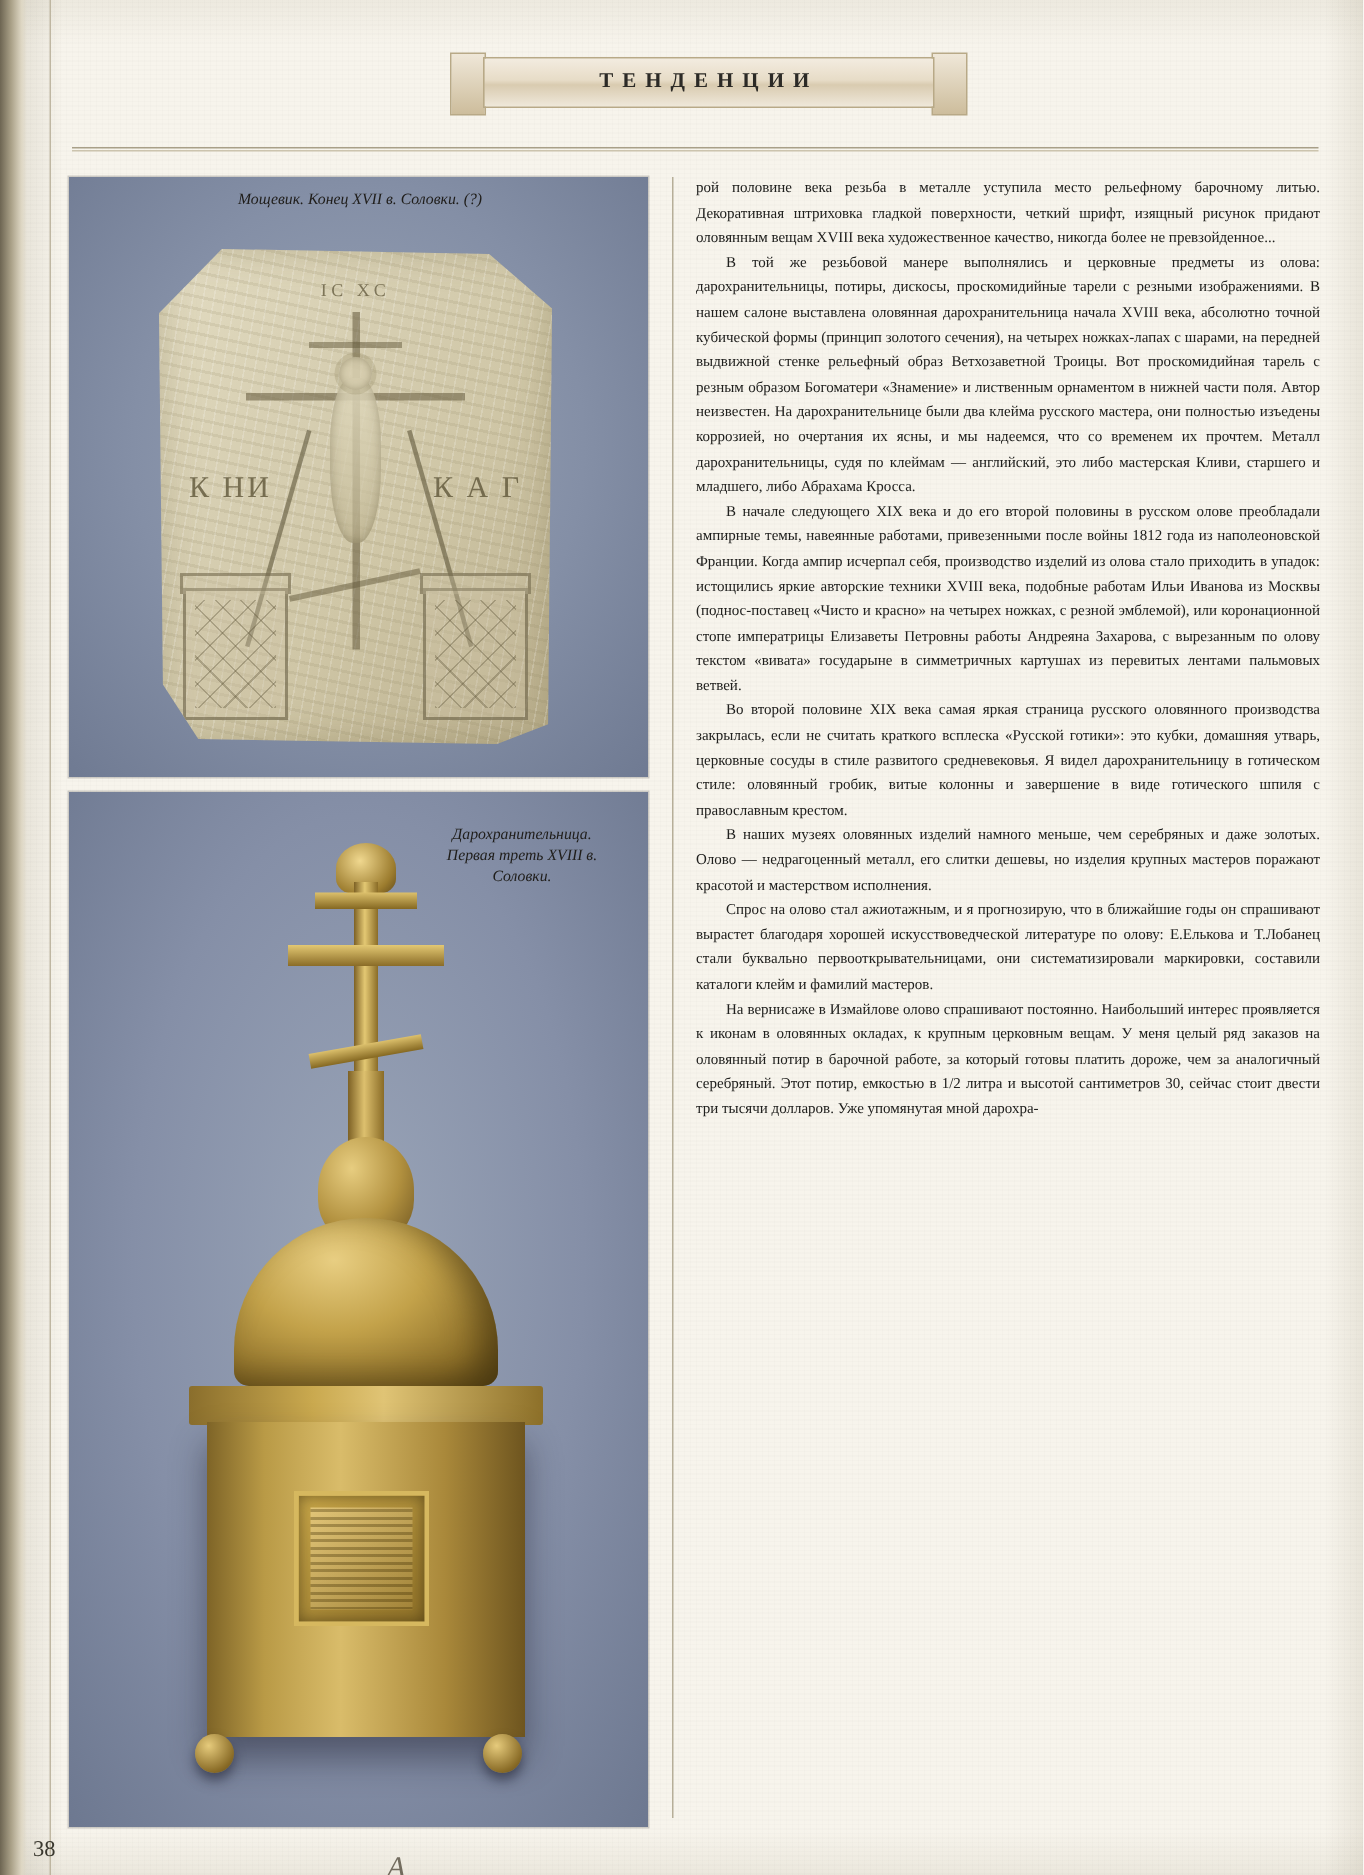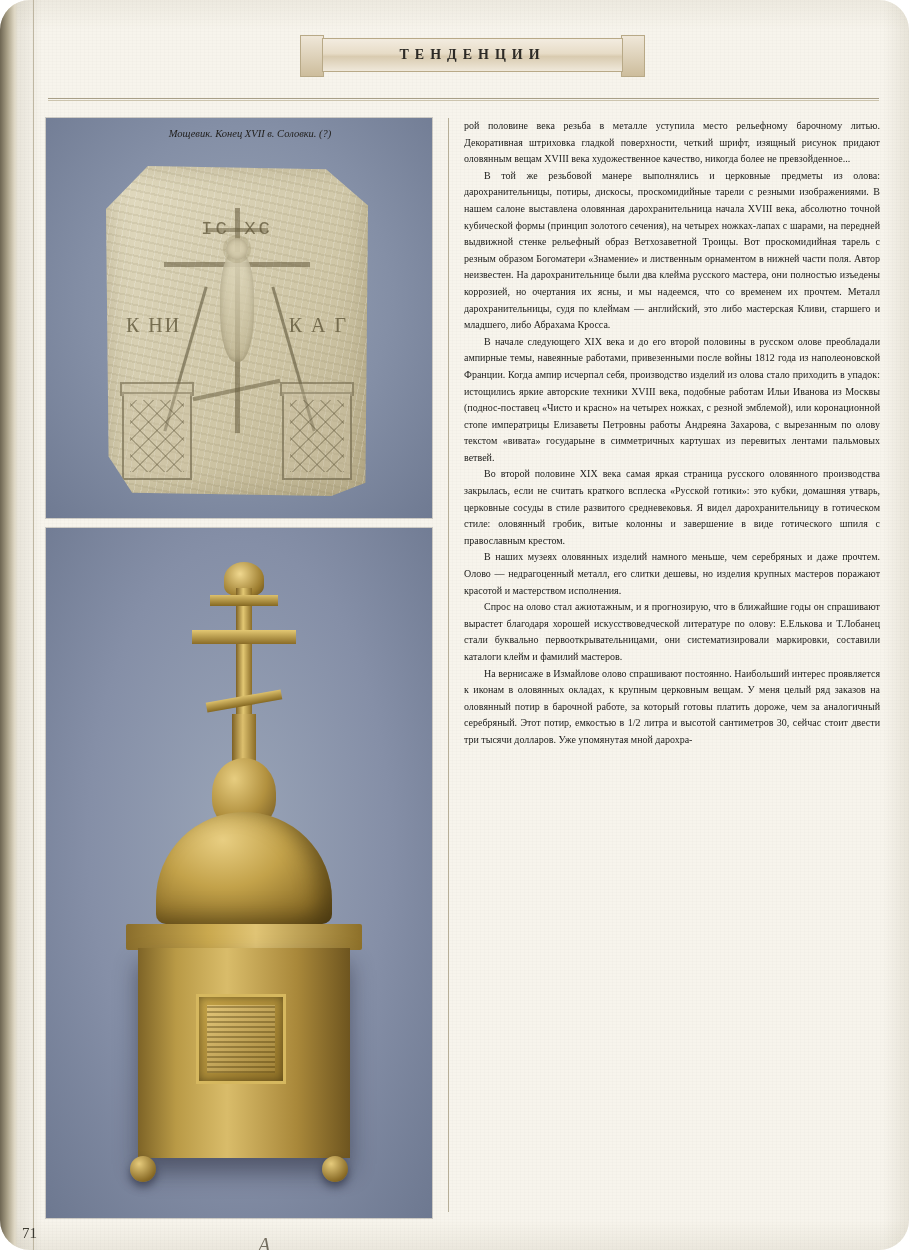--- a/index.html
+++ b/index.html
@@ -7,21 +7,20 @@
     padding: 0;
     background: #ffffff;
   }
   .page {
     position: relative;
     width: 909px;
     height: 1250px;
     background: #fdfcf7;
     overflow: hidden;
     font-family: "Liberation Serif", serif;
-    border-radius: 30px;
   }
   
   .paper-tint {
     position: absolute;
     inset: 0;
     background:
       linear-gradient(to right, rgba(120,110,80,0.20) 0px, rgba(255,255,255,0) 42px),
       linear-gradient(to left, rgba(140,130,100,0.14) 0px, rgba(255,255,255,0) 26px),
       linear-gradient(to bottom, rgba(150,140,110,0.10) 0px, rgba(255,255,255,0) 30px),
       linear-gradient(to top, rgba(150,140,110,0.12) 0px, rgba(255,255,255,0) 30px),
@@ -137,21 +136,21 @@
     position: absolute;
     font-family: "Liberation Serif", serif;
     font-style: italic;
     font-size: 10.5px;
     color: #1f1d1a;
     line-height: 1.35;
     text-align: center;
     z-index: 6;
   }
   .caption-1 {
-    left: 64px;
+    left: 54px;
     top: 9px;
     width: 280px;
   }
   .caption-2 {
     right: 14px;
     top: 22px;
     width: 140px;
     text-align: center;
   }
 
@@ -172,26 +171,25 @@
     inset: 0;
     background-image:
       repeating-linear-gradient(12deg, rgba(140,130,95,0.14) 0 2px, rgba(255,255,255,0) 2px 8px),
       repeating-linear-gradient(-80deg, rgba(255,255,255,0.18) 0 1px, rgba(255,255,255,0) 1px 7px);
   }
   .stone-title {
     position: absolute;
     left: 50%;
     top: 20px;
     transform: translateX(-50%);
-    font-family: Liberation Mono, monospace;
-    font-size: 19px;
+    font-family: Liberation Serif, serif;
+    font-size: 12px;
     letter-spacing: 3px;
     color: rgba(95,86,58,0.75);
     white-space: nowrap;
-    margin-top: 32px;
   }
   .stone-letters {
     position: absolute;
     left: 0; right: 0;
     top: 148px;
     display: flex;
     justify-content: space-between;
     padding: 0 20px;
     box-sizing: border-box;
     font-family: "Liberation Serif", serif;
@@ -508,20 +506,23 @@
       <div class="tower left">
           <div class="tower-grid"></div>
         </div>
       <div class="tower right">
           <div class="tower-grid"></div>
         </div>
     </div>
   </div>
 
   <div class="plate plate-2">
+    <div class="plate-caption caption-2" style="white-space: pre-line;">Дарохранительница.
+Первая треть XVIII в.
+Соловки.</div>
     <div class="tab-finial"></div>
     <div class="tab-cross-v"></div>
     <div class="tab-cross-h2"></div>
     <div class="tab-cross-h"></div>
     <div class="tab-cross-h3"></div>
     <div class="tab-stem"></div>
     <div class="tab-neck"></div>
     <div class="tab-dome"></div>
     <div class="tab-base-top"></div>
     <div class="tab-base">
@@ -532,20 +533,20 @@
     <div class="tab-foot l"></div>
     <div class="tab-foot r"></div>
   </div>
 
   <div class="col-rule"></div>
   <div class="text-col">
     <p class="noindent">рой половине века резьба в металле уступила место рельефному барочному литью. Декоративная штриховка гладкой поверхности, четкий шрифт, изящный рисунок придают оловянным вещам XVIII века художественное качество, никогда более не превзойденное...</p>
     <p>В той же резьбовой манере выполнялись и церковные предметы из олова: дарохранительницы, потиры, дискосы, проскомидийные тарели с резными изображениями. В нашем салоне выставлена оловянная дарохранительница начала XVIII века, абсолютно точной кубической формы (принцип золотого сечения), на четырех ножках-лапах с шарами, на передней выдвижной стенке рельефный образ Ветхозаветной Троицы. Вот проскомидийная тарель с резным образом Богоматери «Знамение» и лиственным орнаментом в нижней части поля. Автор неизвестен. На дарохранительнице были два клейма русского мастера, они полностью изъедены коррозией, но очертания их ясны, и мы надеемся, что со временем их прочтем. Металл дарохранительницы, судя по клеймам — английский, это либо мастерская Кливи, старшего и младшего, либо Абрахама Кросса.</p>
     <p>В начале следующего XIX века и до его второй половины в русском олове преобладали ампирные темы, навеянные работами, привезенными после войны 1812 года из наполеоновской Франции. Когда ампир исчерпал себя, производство изделий из олова стало приходить в упадок: истощились яркие авторские техники XVIII века, подобные работам Ильи Иванова из Москвы (поднос-поставец «Чисто и красно» на четырех ножках, с резной эмблемой), или коронационной стопе императрицы Елизаветы Петровны работы Андреяна Захарова, с вырезанным по олову текстом «вивата» государыне в симметричных картушах из перевитых лентами пальмовых ветвей.</p>
     <p>Во второй половине XIX века самая яркая страница русского оловянного производства закрылась, если не считать краткого всплеска «Русской готики»: это кубки, домашняя утварь, церковные сосуды в стиле развитого средневековья. Я видел дарохранительницу в готическом стиле: оловянный гробик, витые колонны и завершение в виде готического шпиля с православным крестом.</p>
-    <p>В наших музеях оловянных изделий намного меньше, чем серебряных и даже прочтем. Олово — недрагоценный металл, его слитки дешевы, но изделия крупных мастеров поражают красотой и мастерством исполнения.</p>
+    <p>В наших музеях оловянных изделий намного меньше, чем серебряных и даже золотых. Олово — недрагоценный металл, его слитки дешевы, но изделия крупных мастеров поражают красотой и мастерством исполнения.</p>
     <p>Спрос на олово стал ажиотажным, и я прогнозирую, что в ближайшие годы он спрашивают вырастет благодаря хорошей искусствоведческой литературе по олову: Е.Елькова и Т.Лобанец стали буквально первооткрывательницами, они систематизировали маркировки, составили каталоги клейм и фамилий мастеров.</p>
     <p>На вернисаже в Измайлове олово спрашивают постоянно. Наибольший интерес проявляется к иконам в оловянных окладах, к крупным церковным вещам. У меня целый ряд заказов на оловянный потир в барочной работе, за который готовы платить дороже, чем за аналогичный серебряный. Этот потир, емкостью в 1/2 литра и высотой сантиметров 30, сейчас стоит двести три тысячи долларов. Уже упомянутая мной дарохра-</p>
   </div>
 
-  <div class="folio">71</div>
+  <div class="folio">38</div>
   <div class="footer-mark">А</div>
 </div>
 
 </body></html>

